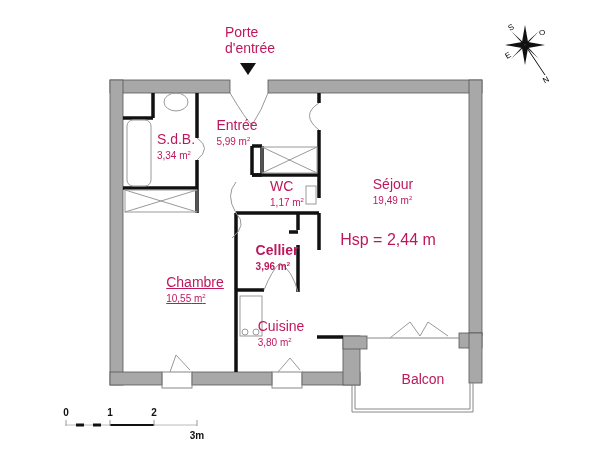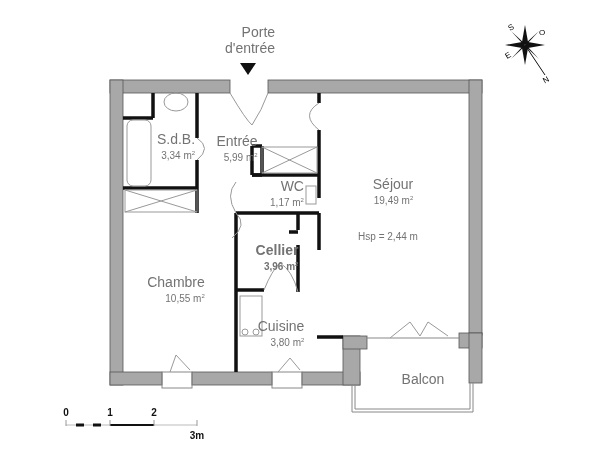--- a/index.html
+++ b/index.html
@@ -1,24 +1,24 @@
 <!DOCTYPE html>
 <html><head>
 <meta charset="utf-8">
 <style>
   html, body { margin:0; padding:0; background:#ffffff; }
   body { width:600px; height:450px; position:relative; overflow:hidden; font-family:"Liberation Sans", sans-serif; }
   svg#plan { position:absolute; left:0; top:0; }
-  .lbl { position:absolute; color:#737373; white-space:nowrap; text-align:right; transform:translateX(-50%); }
+  .lbl { position:absolute; color:#be185d; white-space:nowrap; text-align:left; transform:translateX(-50%); }
   .room-name { font-size:14px; line-height:16px; }
   .room-area { font-size:10px; line-height:12px; }
   .room-area sup { font-size:6px; }
   .entry-label { font-size:14px; line-height:16px; }
   .scale-tick { position:absolute; font-size:10px; font-weight:bold; color:#111; transform:translateX(-50%); }
-  .hsp { font-size:10px; }
+  .hsp { font-size:16px; }
 </style>
 </head>
 <body>
 
 <svg id="plan" width="600" height="450" viewBox="0 0 600 450">
 
   <g fill="#a8a8a8" stroke="#555" stroke-width="0.8">
 
     <rect x="110" y="80" width="120" height="13"></rect>
 
@@ -128,21 +128,21 @@
 <div class="lbl entry-label" style="left:250px; top:24px;">
   <div>Porte</div>
   <div>d'entrée</div>
 </div>
 
 <div class="lbl" style="left:176px; top:131px;">
   <div class="room-name">S.d.B.</div>
   <div class="room-area"><span>3,34</span> m<sup>2</sup></div>
 </div>
 
-<div class="lbl" style="left:237px; top:117px;margin-top:16px;">
+<div class="lbl" style="left:237px; top:117px;">
   <div class="room-name">Entrée</div>
   <div class="room-area"><span>5,99</span> m<sup>2</sup></div>
 </div>
 
 <div class="lbl" style="left:287px; top:178px;">
   <div class="room-name">WC</div>
   <div class="room-area"><span>1,17</span> m<sup>2</sup></div>
 </div>
 
 <div class="lbl" style="left:393px; top:176px;">
@@ -150,21 +150,21 @@
   <div class="room-area"><span>19,49</span> m<sup>2</sup></div>
 </div>
 
 <div class="lbl hsp" style="left:388px; top:231px;">Hsp = 2,44 m</div>
 
 <div class="lbl" style="left:277px; top:242px;font-weight:bold;">
   <div class="room-name">Cellier</div>
   <div class="room-area"><span>3,96</span> m<sup>2</sup></div>
 </div>
 
-<div class="lbl" style="left:176px; top:274px;">
+<div class="lbl" style="left:195px; top:274px;text-decoration:underline;">
   <div class="room-name">Chambre</div>
   <div class="room-area"><span>10,55</span> m<sup>2</sup></div>
 </div>
 
 <div class="lbl" style="left:281px; top:318px;">
   <div class="room-name">Cuisine</div>
   <div class="room-area"><span>3,80</span> m<sup>2</sup></div>
 </div>
 
 <div class="lbl room-name" style="left:413px; top:371px;padding-left:20px;">Balcon</div>

